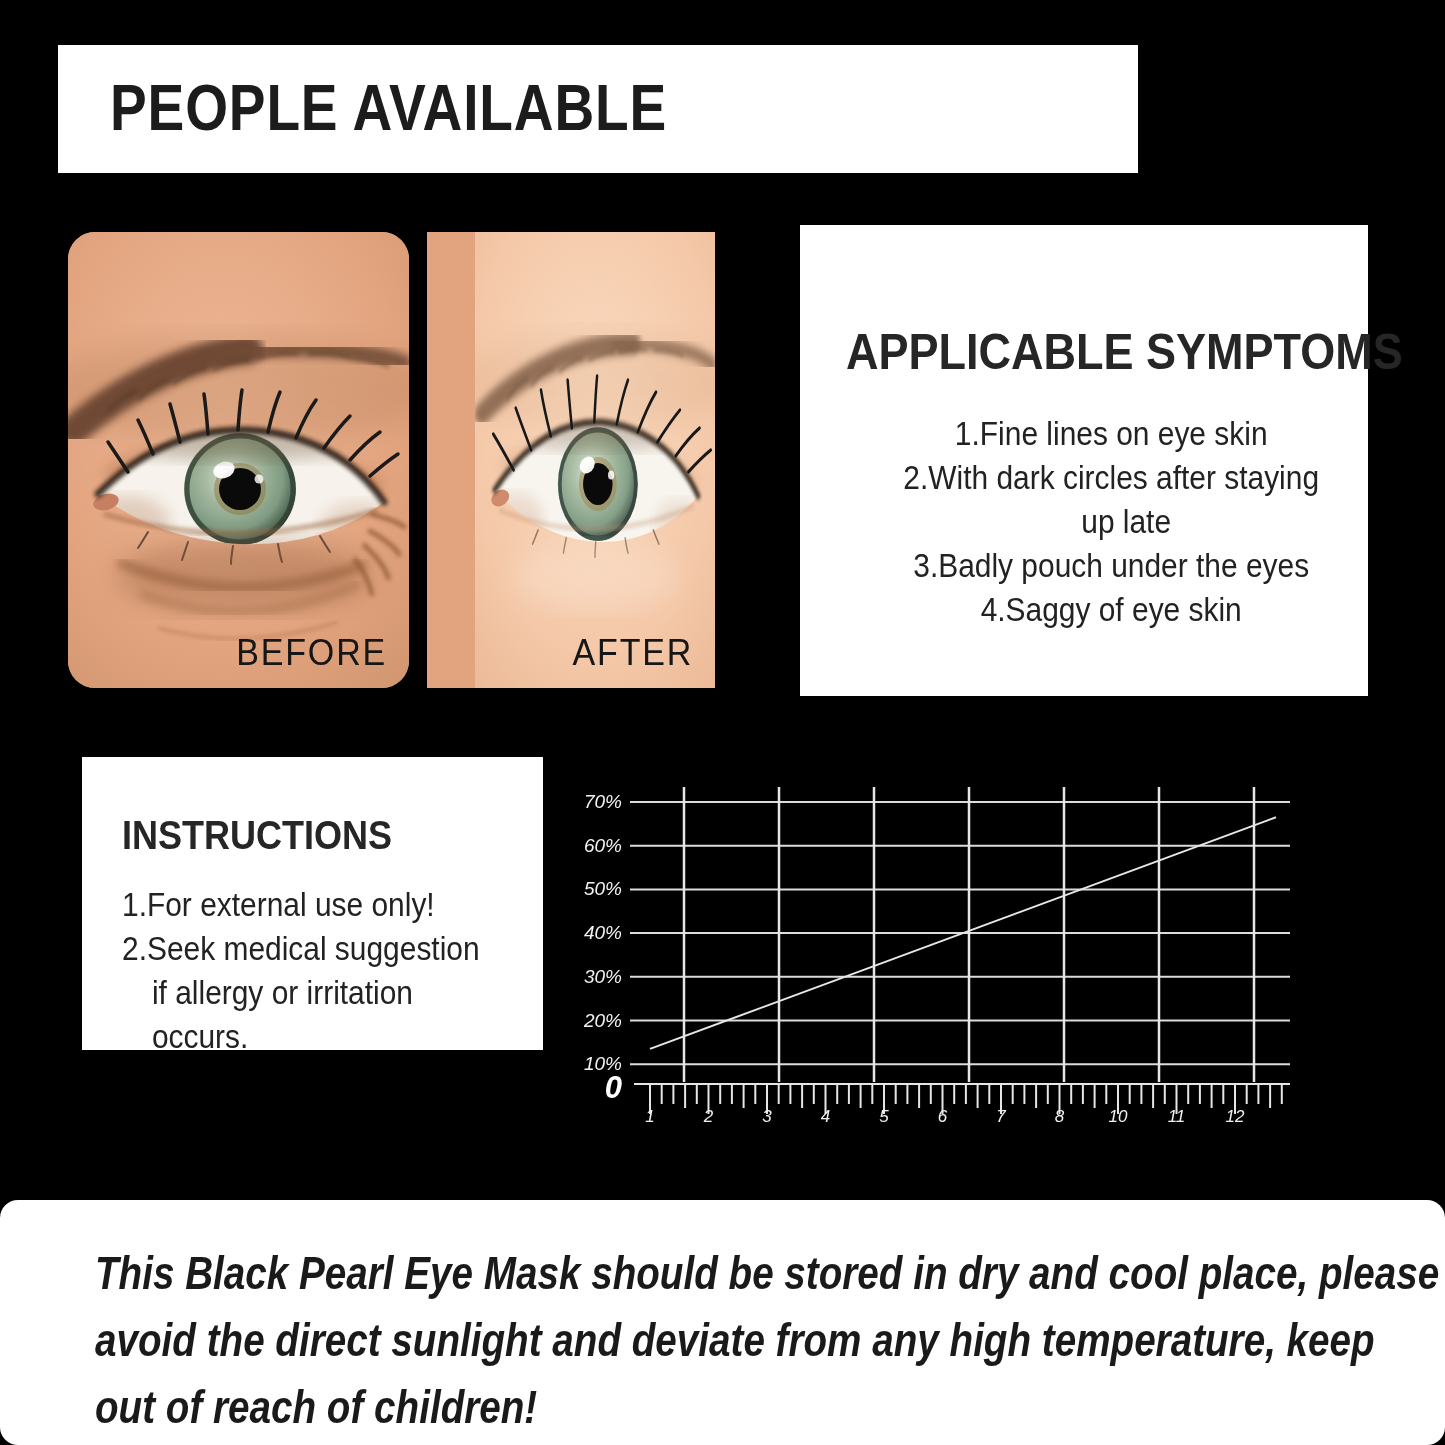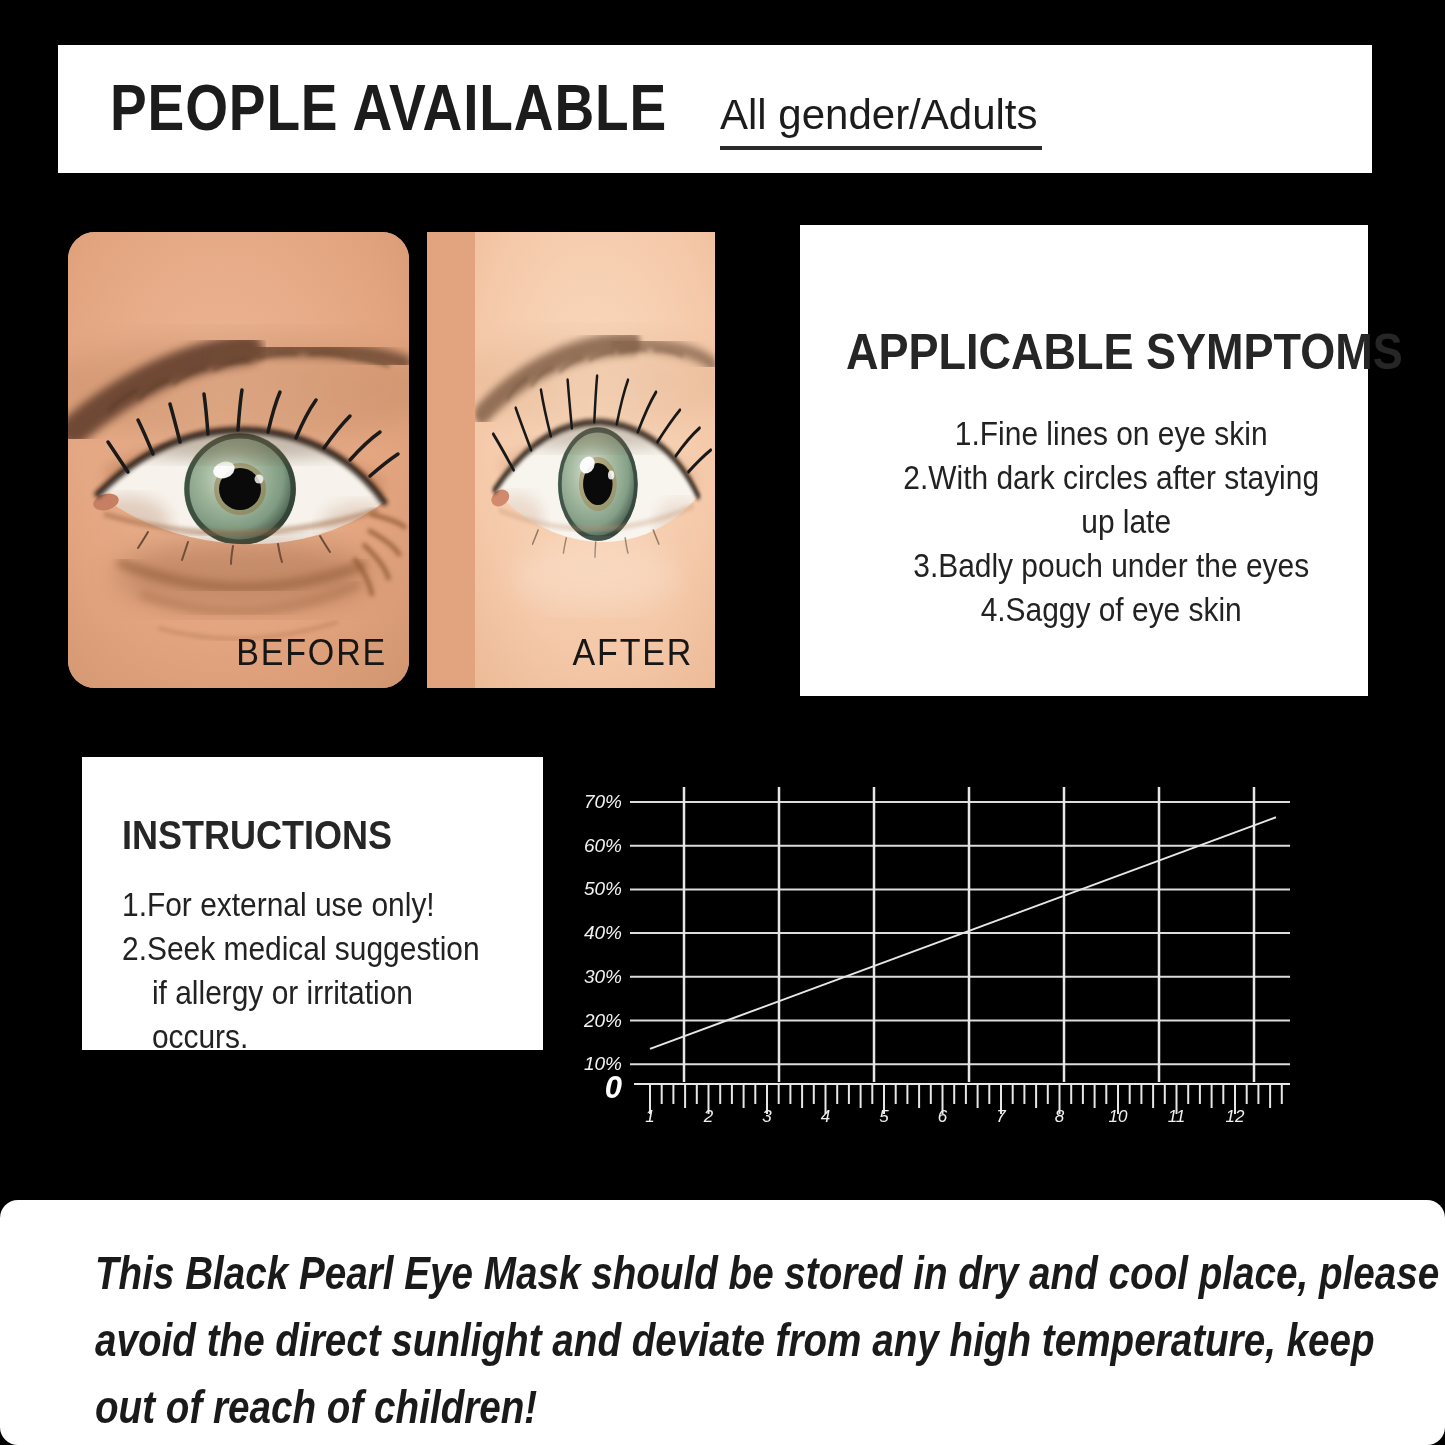--- a/index.html
+++ b/index.html
@@ -1,21 +1,21 @@
 <!DOCTYPE html>
 <html><head>
 <meta charset="utf-8">
 <style>
   html,body{margin:0;padding:0;background:#000;}
   body{position:relative;width:1445px;height:1445px;overflow:hidden;
        font-family:"Liberation Sans",sans-serif;color:#1c1c1c;}
   [data-interactable]{box-sizing:border-box;}
 
   
-  .top-banner{position:absolute;left:58px;top:45px;width:1314px;height:128px;background:#ffffff;}
+  .top-banner{position:absolute;left:58px;top:45px;width:1080px;height:128px;background:#ffffff;}
   .top-title{position:absolute;left:52px;top:26px;font-size:64px;font-weight:bold;
              letter-spacing:1px;color:#1c1c1c;transform:scaleX(0.86);transform-origin:left top;
              white-space:nowrap;}
   .top-subtitle{position:absolute;left:662px;top:46px;font-size:42px;color:#1c1c1c;
                 border-bottom:4px solid #2a2a2a;padding:0 4px 7px 0;white-space:nowrap;}
 
   
   .photo{position:absolute;top:232px;height:456px;overflow:hidden;background:#e2a47f;}
   .photo.before{left:68px;width:341px;border-radius:27px;}
   .photo.after{left:427px;width:288px;padding-left:48px;}
@@ -46,21 +46,20 @@
   .footer{position:absolute;left:0;top:1200px;width:1445px;height:245px;background:#ffffff;border-radius:18px;}
   .footer-text{margin:40px 0 0 95px;width:1620px;transform:scaleX(0.84);transform-origin:left top;}
   .footer-line{font-size:46px;line-height:67px;font-style:italic;font-weight:bold;color:#1a1a1a;
                white-space:nowrap;}
 </style>
 </head>
 <body data-interactable="false">
 
 <div class="top-banner" data-interactable="false">
   <div class="top-title" data-interactable="false">PEOPLE AVAILABLE</div>
-  <div class="top-subtitle" data-interactable="false">All gender/Adults</div>
 </div>
 
 <div class="photo before" data-interactable="false">
   <svg viewBox="0 0 341 456" preserveAspectRatio="none" data-interactable="false">
     <defs>
       <radialGradient id="skinB" cx="0.45" cy="0.38" r="0.95">
         <stop offset="0" stop-color="#efb897"></stop>
           <stop offset="0.55" stop-color="#e2a47f"></stop>
           <stop offset="1" stop-color="#c98f69"></stop>
       </radialGradient>

